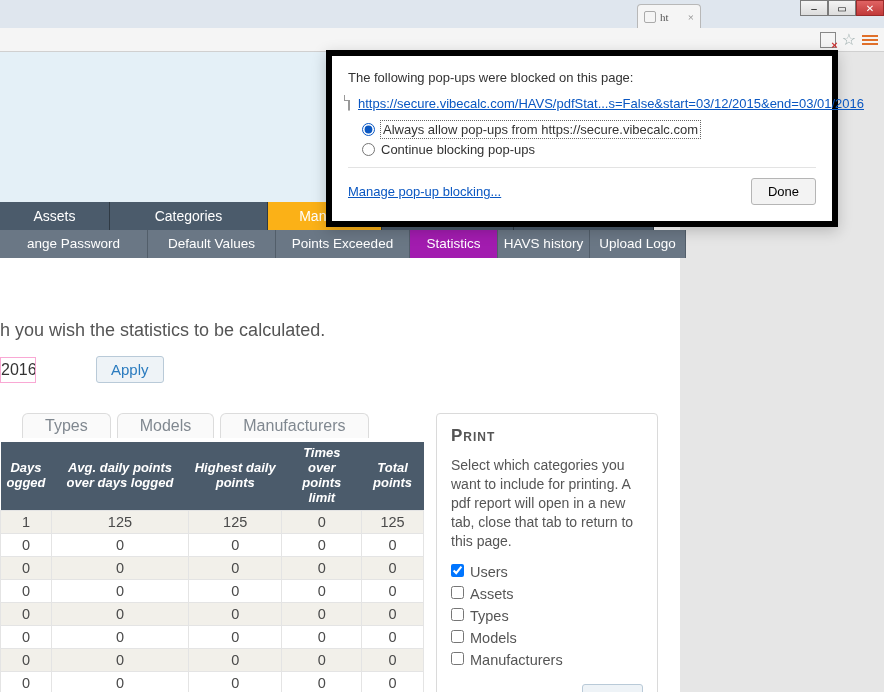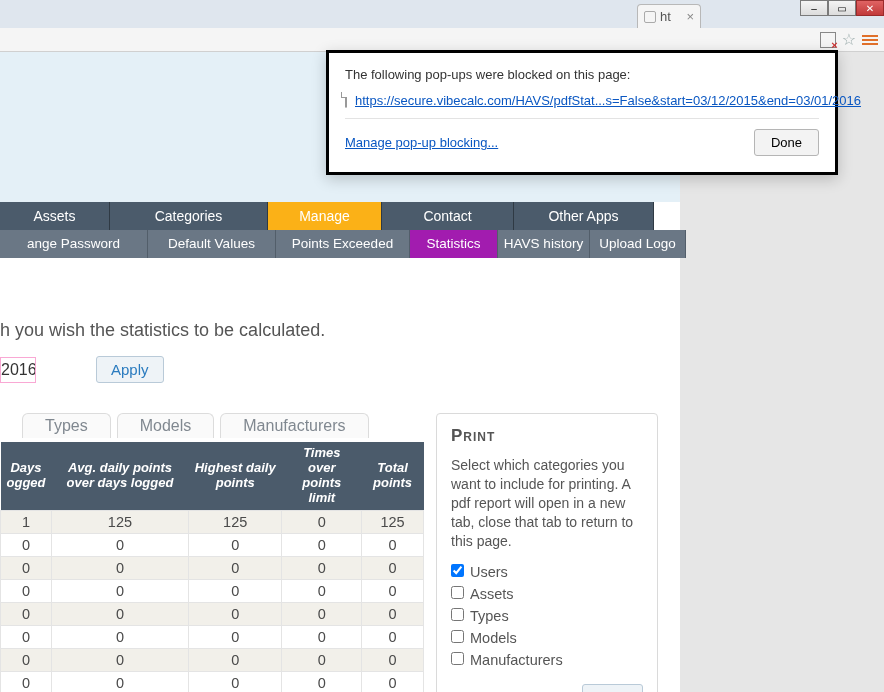--- a/index.html
+++ b/index.html
@@ -2,21 +2,21 @@
 <html><head>
 <meta charset="utf-8">
 <style>
   * { box-sizing: border-box; margin: 0; padding: 0; }
   html, body { width: 884px; height: 692px; overflow: hidden; font-family: "Segoe UI", Arial, sans-serif; font-size: 13px; background: #fff; }
   
   .win-strip { position: absolute; top: 0; right: 0; height: 16px; display: flex; }
   .win-btn { width: 28px; height: 16px; border: 1px solid #7a7a7a; display: flex; align-items: center; justify-content: center; font-size: 10px; background: linear-gradient(#f4f4f4,#dcdcdc); }
   .win-close { background: linear-gradient(#e06363,#c13a3a); color: #fff; border-color:#9a2a2a;}
   .tab-bar { position: absolute; top: 0; left: 0; right: 0; height: 28px; background: #dfe6ee; }
-  .tab { position: absolute; left: 637px; top: 4px; width: 64px; height: 24px; background: #f5f5f5; border: 1px solid #b8b8b8; border-bottom: none; border-radius: 4px 4px 0 0; display: flex; align-items: center; padding: 0 6px; font-size: 13px; color:#555;}
+  .tab { position: absolute; left: 637px; top: 4px; width: 64px; height: 24px; background: #f5f5f5; border: 1px solid #b8b8b8; border-bottom: none; border-radius: 4px 4px 0 0; display: flex; align-items: center; padding: 0 6px; font-size: 11px; color:#555;font-family:Liberation Serif, serif;}
   .tab .favhole { width:12px;height:12px;border:1px solid #aaa;margin-right:4px;border-radius:2px;}
   .tab .tabx { margin-left:auto; color:#888; }
   .addr-bar { position: absolute; top: 28px; left: 0; right: 0; height: 24px; background: #f5f5f5; border-bottom: 1px solid #d0d0d0;}
   .addr-right { position:absolute; right:6px; top:2px; display:flex; gap:6px; align-items:center;}
   .star { font-size:16px; color:#9aa; }
   .blocked { width:16px;height:16px; position:relative; }
   .blocked::before{content:"";position:absolute;inset:0;border:1px solid #888;}
   .blocked::after{content:"×";position:absolute;right:-2px;bottom:-3px;color:#c33;font-size:11px;font-weight:bold;}
   .ham { width:16px; display:flex;flex-direction:column;gap:2px;}
   .ham span{height:2px;background:#e0702a;display:block;}
@@ -45,21 +45,21 @@
   table.stat th { background:#4b5b6b; color:#fff; font-weight:600; padding:4px 6px; font-size:13px; line-height:1.15; font-style:italic;}
   table.stat td { border:1px solid #e4e4e4; text-align:center; padding:3px 6px; font-size:14.5px;}
   table.stat tr.odd td { background:#f2f0ea; }
   
   .printpanel { border:1px solid #dadada; border-radius:4px; width:222px; padding:12px 14px 12px 14px; color:#555;}
   .printpanel h3 { font-variant: small-caps; letter-spacing:1px; color:#555; font-size:17px; margin-bottom:10px; font-weight:600;}
   .printpanel p { font-size:14px; line-height:1.35; margin-bottom:14px;}
   .printpanel label { display:flex; align-items:flex-start; gap:6px; margin:6px 0; font-size:14.5px;}
   .printbtn { float:right; border:1px solid #b9cad8; background:#eef3f7; color:#2a7bbf; padding:4px 14px; border-radius:3px; font-size:15px; margin-top:10px;}
   
-  .popup { position:absolute; left:326px; top:50px; width:512px; background:#fff; border:3px solid #000000; box-shadow:0 4px 14px rgba(0,0,0,.2); padding:14px 16px 16px 16px; z-index:50; font-size:13px; color:#333;}
+  .popup { position:absolute; left:326px; top:50px; width:512px; background:#fff; border:6px solid #000000; box-shadow:0 4px 14px rgba(0,0,0,.2); padding:14px 16px 16px 16px; z-index:50; font-size:13px; color:#333;}
   .popup .msg { margin-bottom:10px; }
   .popup .linkrow { display:flex; align-items:center; gap:8px; margin-bottom:10px;}
   .popup .doc-icon { width:14px;height:16px;border:1px solid #999;border-radius:1px;position:relative;}
   .popup .doc-icon::after{content:"";position:absolute;right:-1px;top:-1px;width:5px;height:5px;border-left:1px solid #999;border-bottom:1px solid #999;background:#fff;}
   .popup a { color:#0a57c2; text-decoration:underline; font-size:13px;}
   .popup .radios { margin: 4px 0 10px 14px;}
   .popup .radios label{display:flex;align-items:center;gap:6px;margin:4px 0;}
   .popup .radios input{accent-color:#0a57c2;}
   .popup .sel-outline{outline:1px dotted #666; padding:1px 2px;}
   .popup hr{border:none;border-top:1px solid #e3e3e3;margin:6px 0 10px;}
@@ -230,18 +230,28 @@
     </div>
   </div>
 </div>
 
 <div class="popup">
   <div class="msg">The following pop-ups were blocked on this page:</div>
   <div class="linkrow">
     <span class="doc-icon"></span>
     <a href="#">https://secure.vibecalc.com/HAVS/pdfStat...s=False&amp;start=03/12/2015&amp;end=03/01/2016</a>
   </div>
+  <div class="radios">
+    <label>
+      <input type="radio" name="pb" checked="" style="">
+      <span class="sel-outline">Always allow pop-ups from https://secure.vibecalc.com</span>
+    </label>
+    <label>
+      <input type="radio" name="pb" style="">
+      <span>Continue blocking pop-ups</span>
+    </label>
+  </div>
   <hr>
   <div class="foot">
     <a href="#">Manage pop-up blocking...</a>
     <button class="done">Done</button>
   </div>
 </div>
 
 </body></html>

